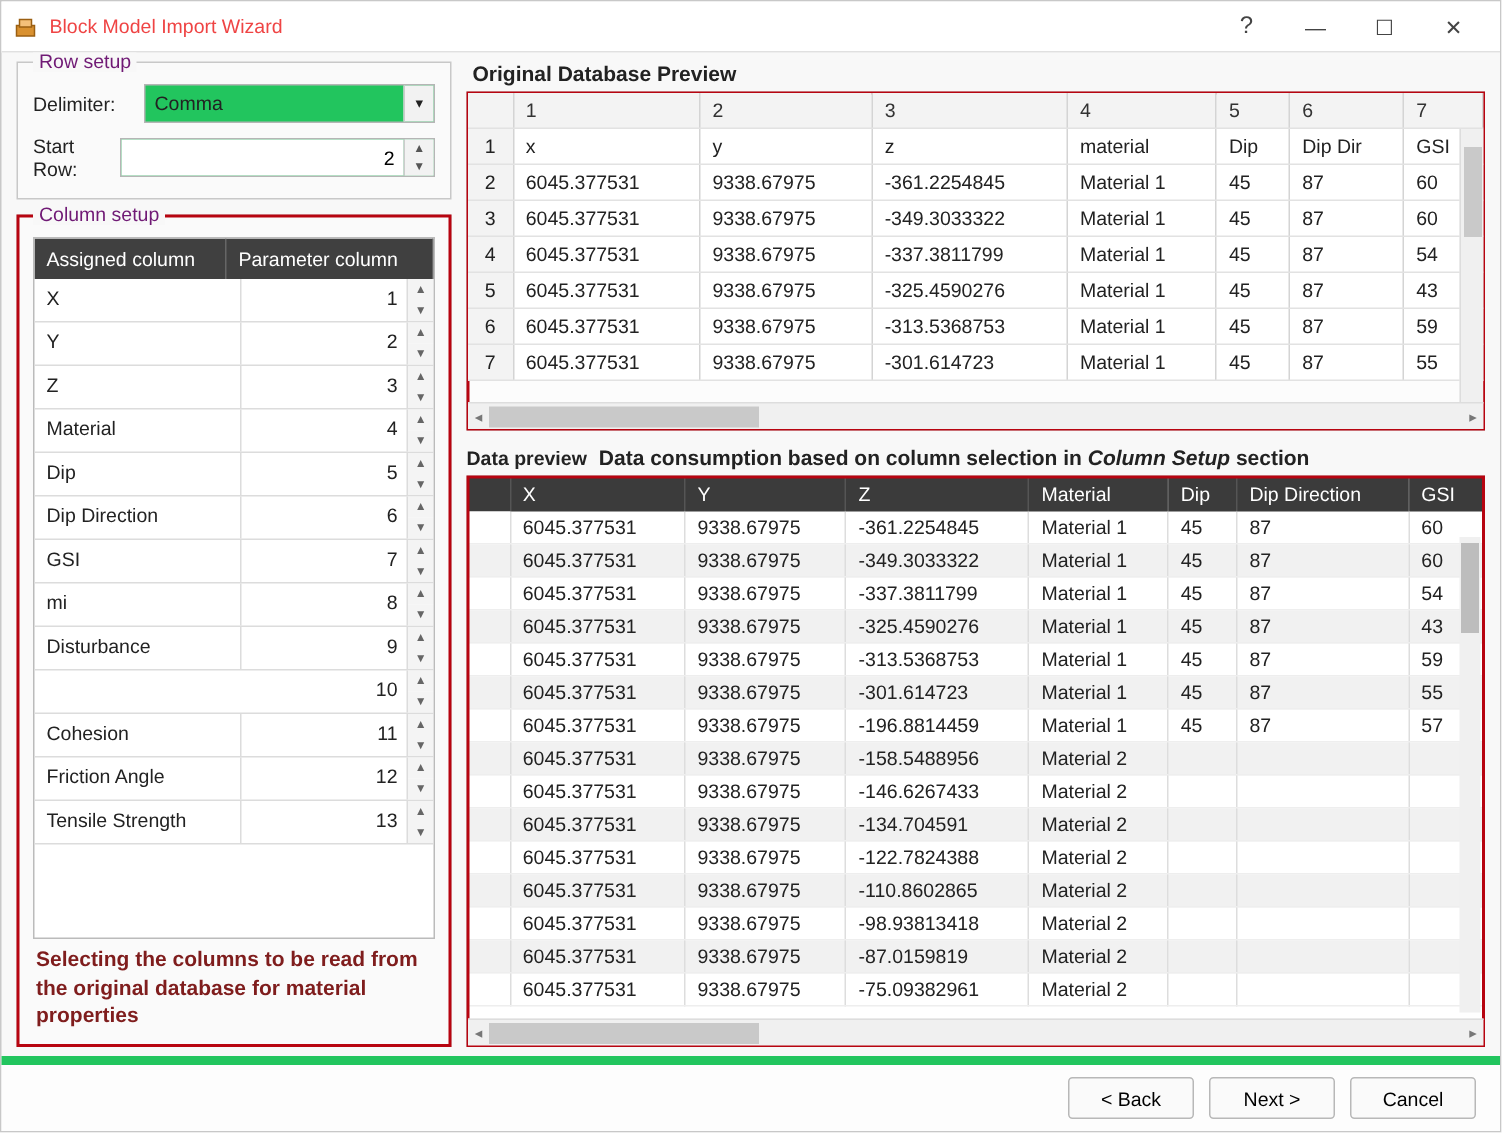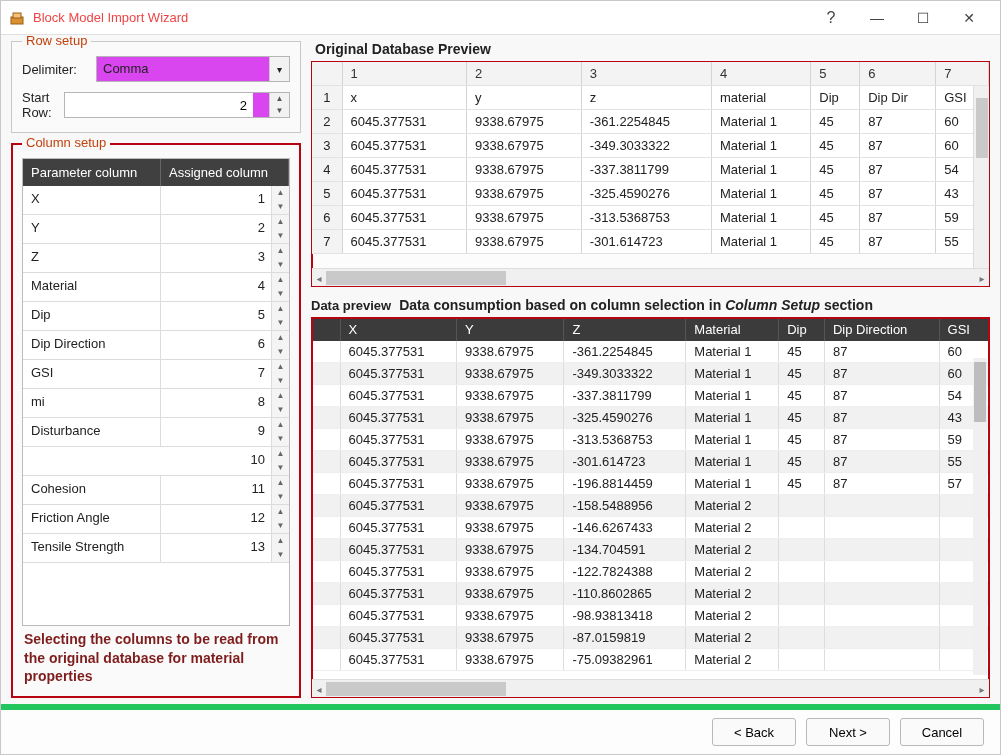--- a/index.html
+++ b/index.html
@@ -59,33 +59,32 @@
     background:#fafafa;
     padding: 14px 10px 10px 10px;
     position:relative;
   }
   .group .legend {
     position:absolute;
     top:-9px; left:10px;
     background:#f8f8f8;
     padding:0 4px;
     font-size:13px;
-    color:#c2410c;
+    color:#701a75;
   }
   .row-field {
     display:flex; align-items:center; gap:6px; margin-bottom:8px;
   }
   .row-field label { width:68px; }
   .combo, .spin {
     flex:1;
     display:flex;
     border:1px solid #b5b5b5;
-    background:#d946ef;
+    background:#22c55e;
     height:26px;
-    gap:16px;
   }
   .combo .combo-text { flex:1; padding:4px 6px; text-align:left; }
   .combo .combo-btn, .spin .spin-btns {
     width:20px; background:#f2f2f2; border-left:1px solid #ccc;
     display:flex; flex-direction:column;
   }
   .combo .combo-btn { align-items:center; justify-content:center; font-size:10px; }
   .spin input {
     flex:1; border:none; outline:none; padding:4px 6px; text-align:right; font-family:inherit; font-size:13px;
   }
@@ -284,22 +283,22 @@
               <button>▼</button>
             </div>
           </div>
         </div>
       </div>
 
       <div class="group red-outline col-setup" style="flex:1;">
         <span class="legend">Column setup</span>
         <div class="col-table">
           <div class="col-table-head">
+            <div class="hcell assigned">Assigned column</div>
             <div class="hcell param">Parameter column</div>
-            <div class="hcell assigned">Assigned column</div>
           </div>
           <div class="col-rows" id="col-rows">
               <div class="col-row">
                 <div class="pcell">X</div>
                 <div class="acell">
                   <span class="aval">1</span>
                   <div class="aspin">
                     <button>▲</button>
                     <button>▼</button>
                   </div>

